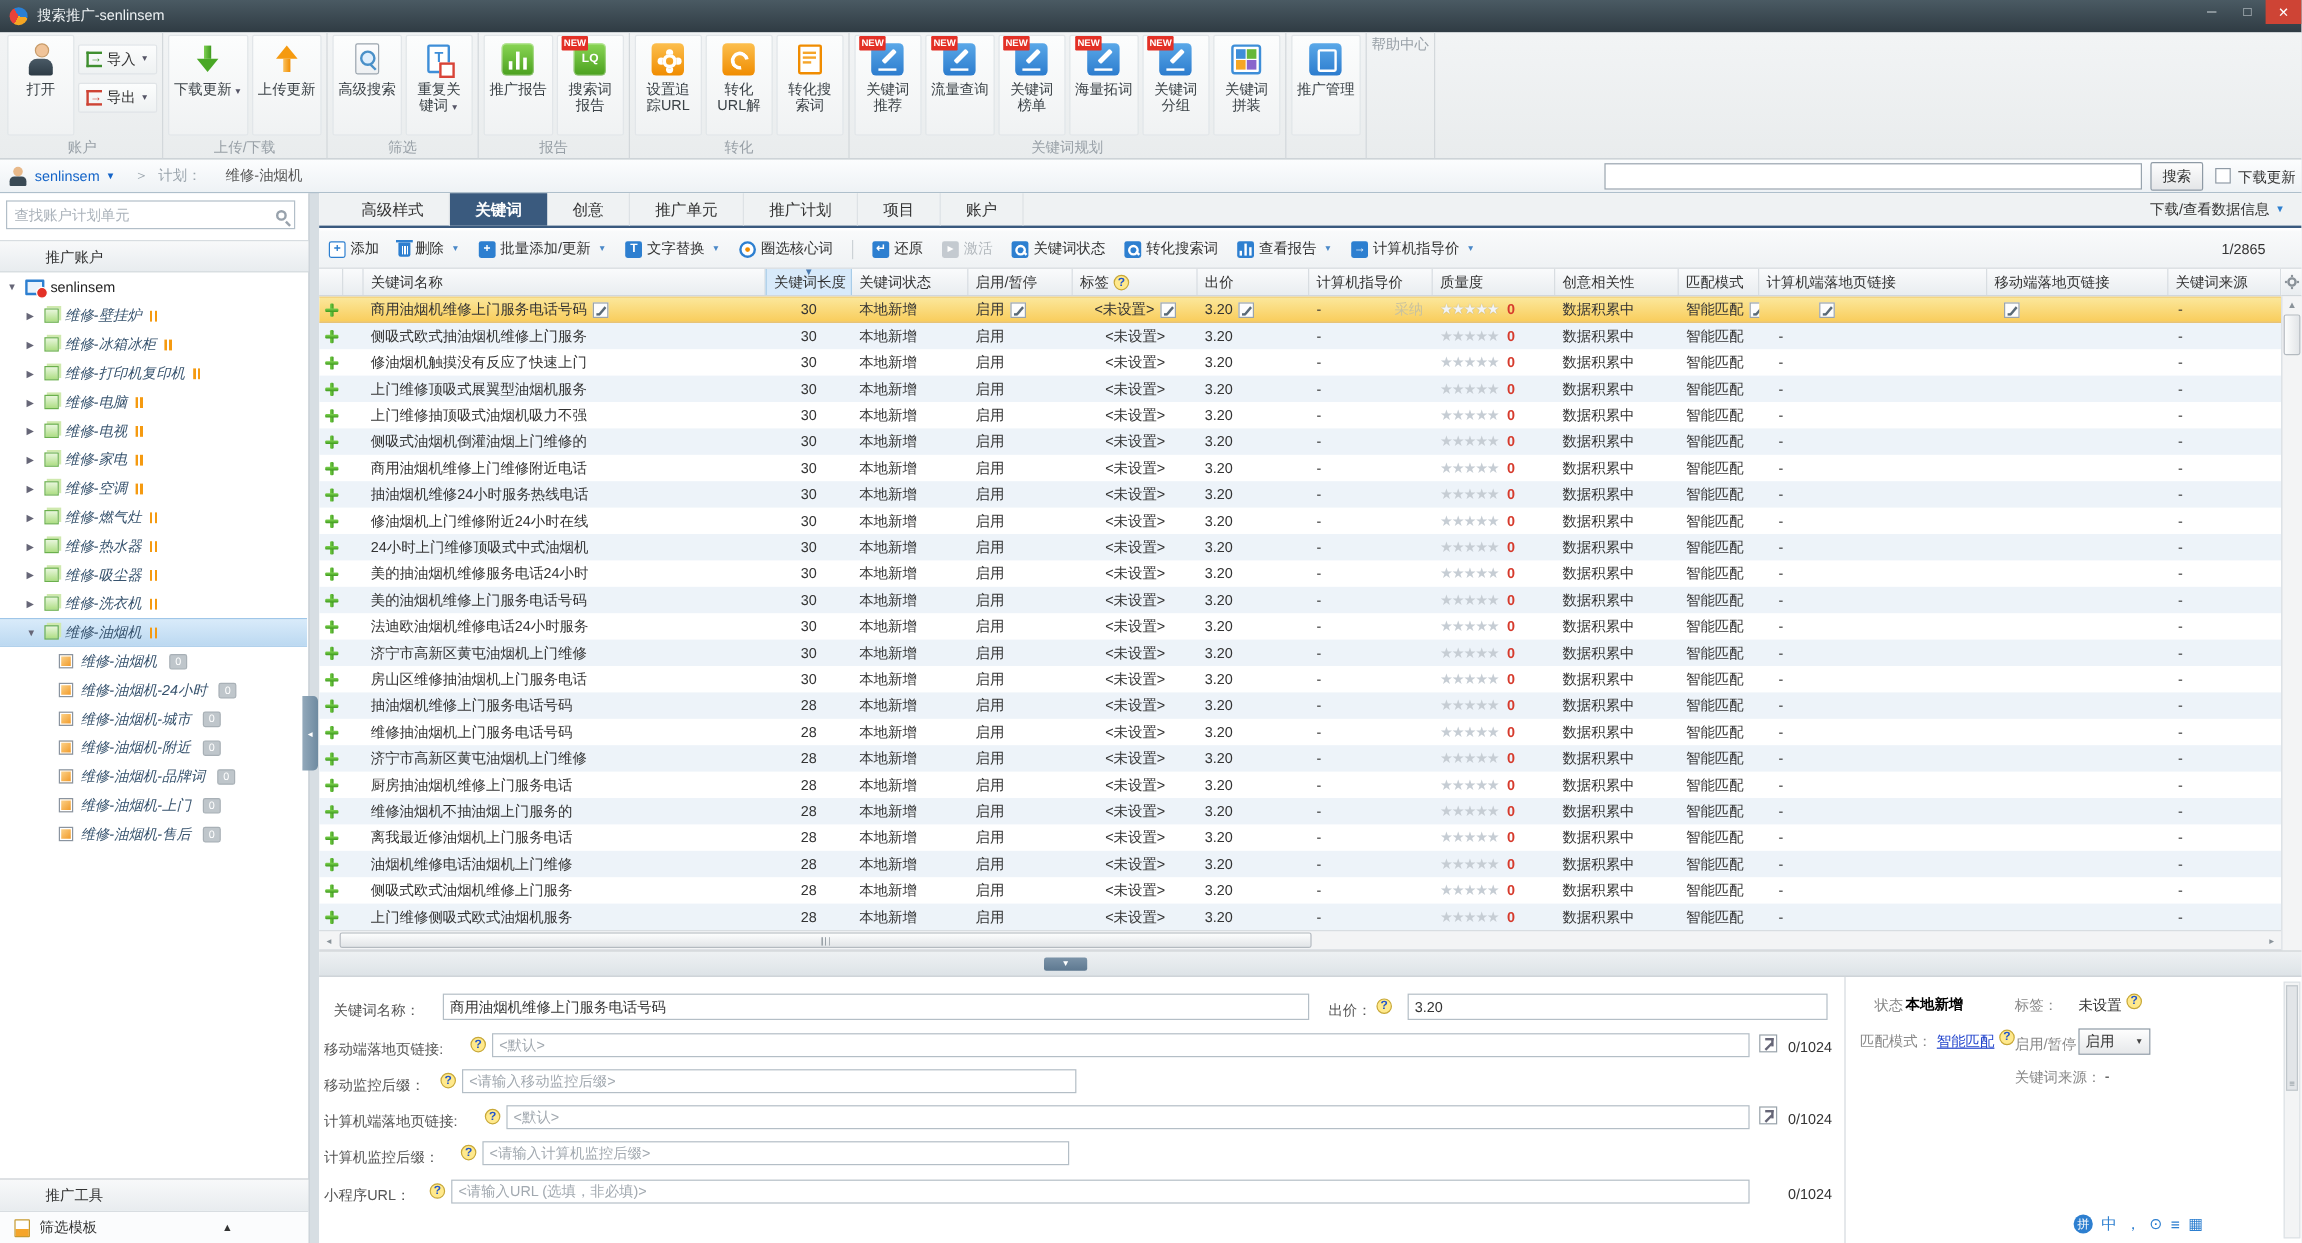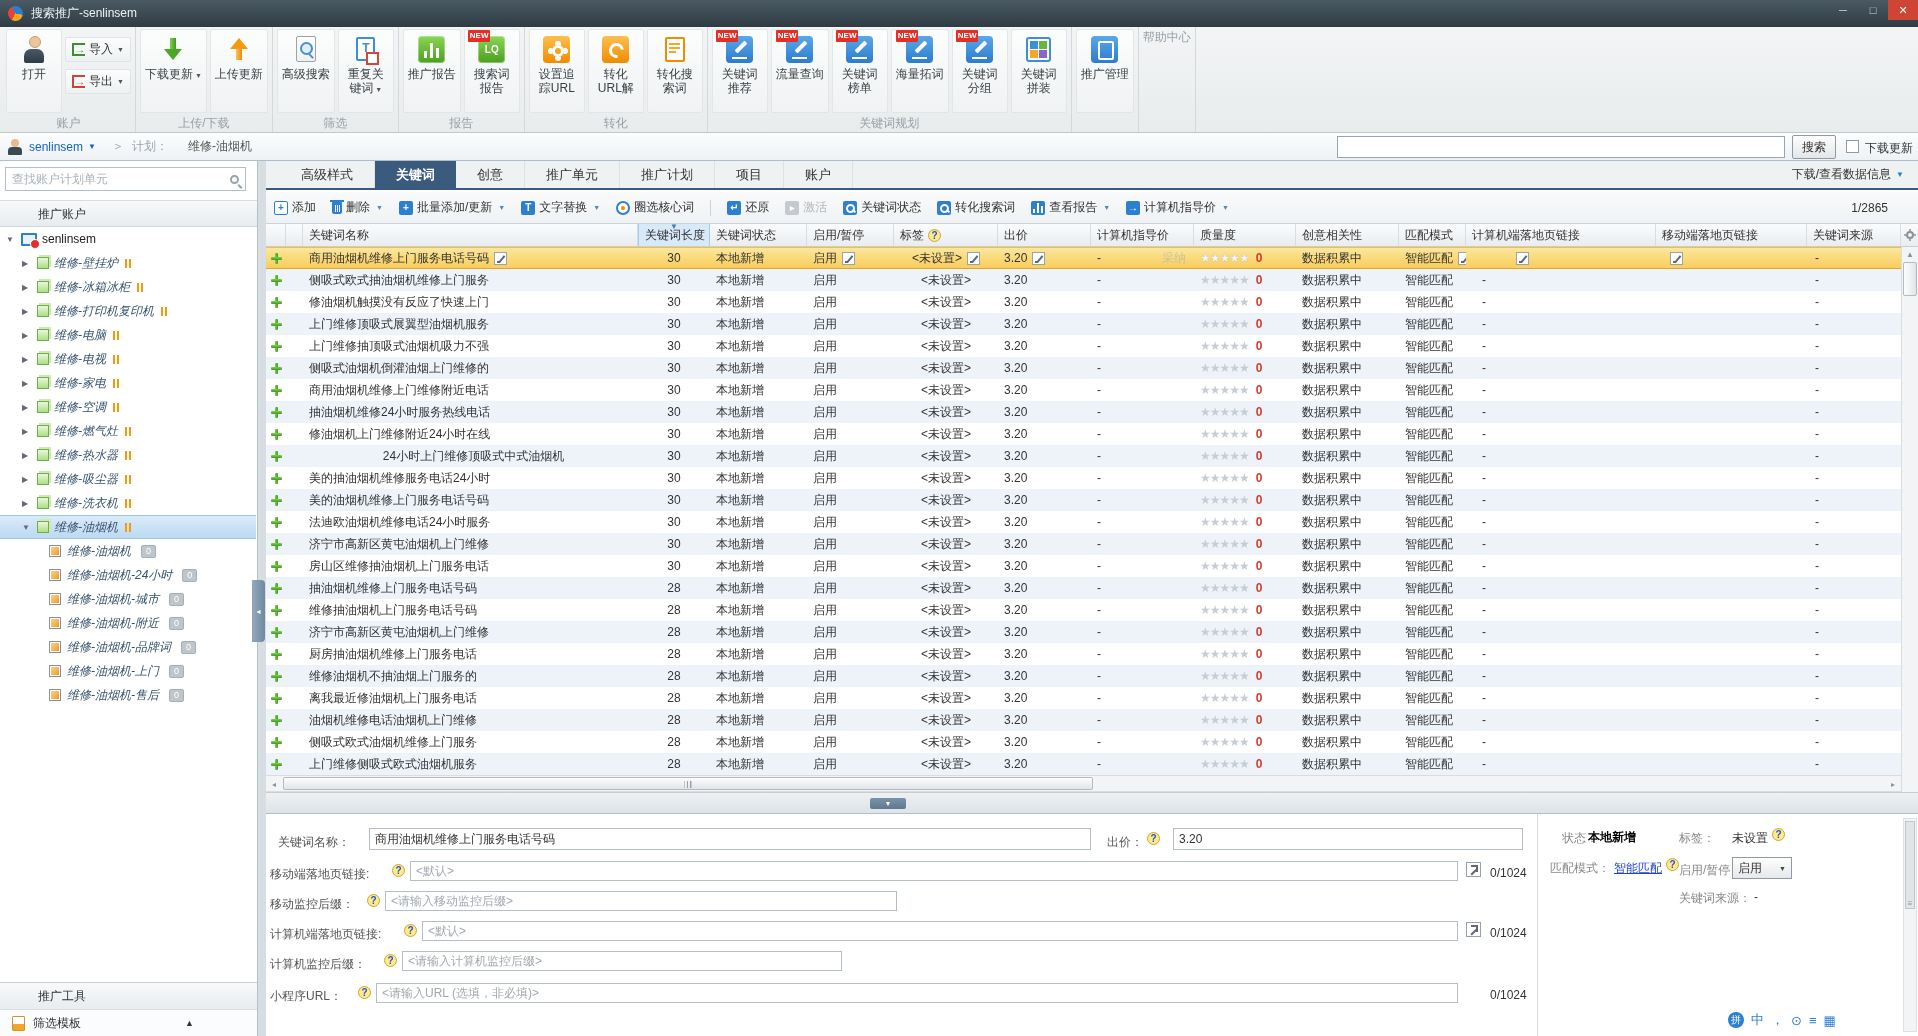--- a/index.html
+++ b/index.html
@@ -1081,21 +1081,21 @@
         <div class="td td-moblink" style="width: 151px;"></div>
         <div class="td td-source" style="width: 94px;">
           <span>-</span>
         </div>
       </div>
       <div class="tr alt">
         <div class="td td-add" style="width: 20px;">
           <span class="plus-ic"></span>
         </div>
         <div class="td td-select" style="width: 17px;"></div>
-        <div class="td td-name" style="width: 335px; justify-content: center;">
+        <div class="td td-name" style="width: 335px;">
           <span>24小时上门维修顶吸式中式油烟机</span>
         </div>
         <div class="td td-length" style="width: 72px;">
           <span>30</span>
         </div>
         <div class="td td-status" style="width: 97px;">
           <span>本地新增</span>
         </div>
         <div class="td td-onoff" style="width: 87px;">
           <span>启用</span>
@@ -1777,21 +1777,21 @@
     <input class="bf-input" style="left: 119px; top: 77px; width: 512px;" placeholder="&lt;请输入移动监控后缀&gt;">
 
     <span class="bf-label" style="left:4px;top:112px">计算机端落地页链接:</span>
     <span class="helpq bhelp" style="left:138px;top:110px">?</span>
     <input class="bf-input" style="left: 156px; top: 107px; width: 1036px;" placeholder="&lt;默认&gt;">
     <span class="linkout" style="left:1200px;top:108px"></span>
     <span class="bf-count" style="left:1224px;top:112px">0/1024</span>
 
     <span class="bf-label" style="left:4px;top:142px">计算机监控后缀：</span>
     <span class="helpq bhelp" style="left:118px;top:140px">?</span>
-    <input class="bf-input" style="left: 136px; top: 137px; width: 440px;" placeholder="&lt;请输入计算机监控后缀&gt;">
+    <input class="bf-input" style="left: 136px; top: 137px; width: 489px;" placeholder="&lt;请输入计算机监控后缀&gt;">
 
     <span class="bf-label" style="left:4px;top:174px">小程序URL：</span>
     <span class="helpq bhelp" style="left:92px;top:172px">?</span>
     <input class="bf-input" style="left: 110px; top: 169px; width: 1082px;" placeholder="&lt;请输入URL (选填，非必填)&gt;">
     <span class="bf-count" style="left:1224px;top:174px">0/1024</span>
 
     <div class="bdivider"></div>
     <span class="bstat-label" style="left:1296px;top:16px">状态：</span>
     <span class="bstat-value" style="left:1322px;top:15px">本地新增</span>
     <span class="bstat-label" style="left:1284px;top:46px">匹配模式：</span>

